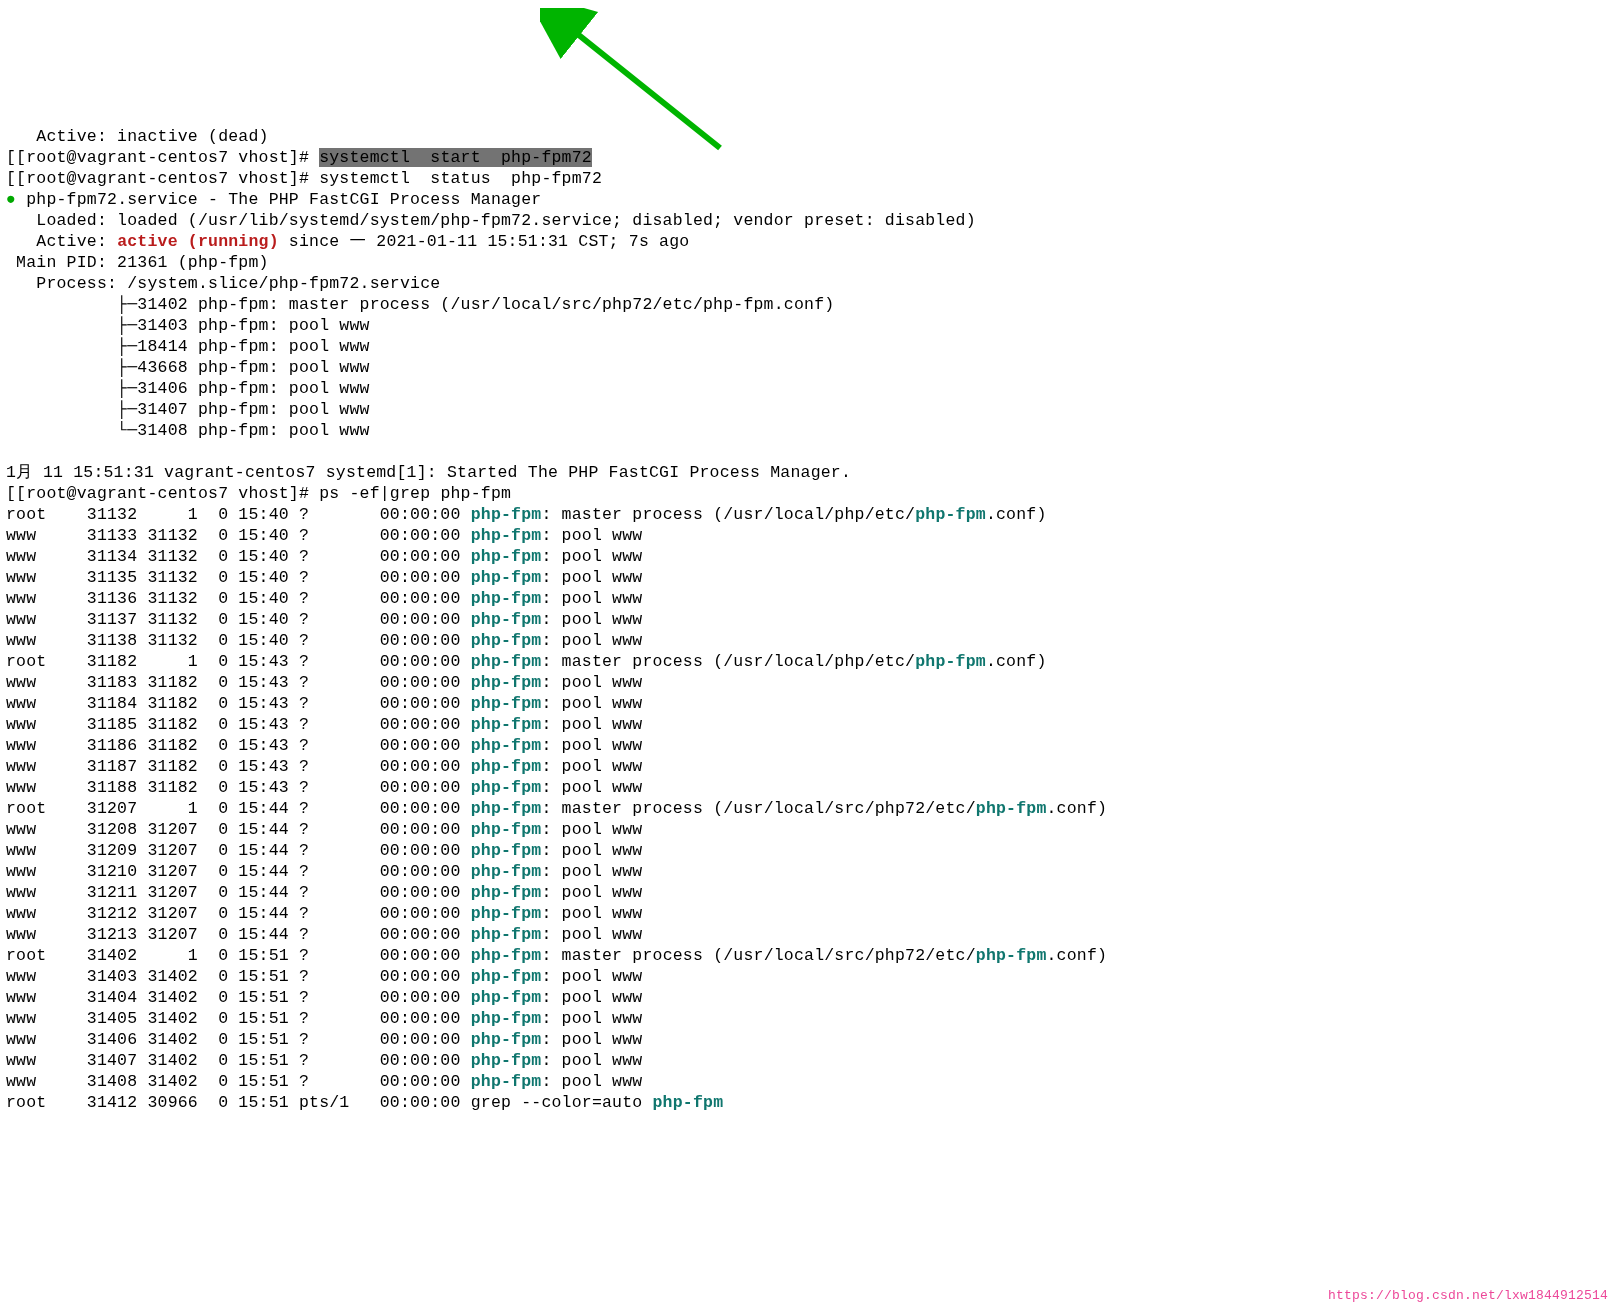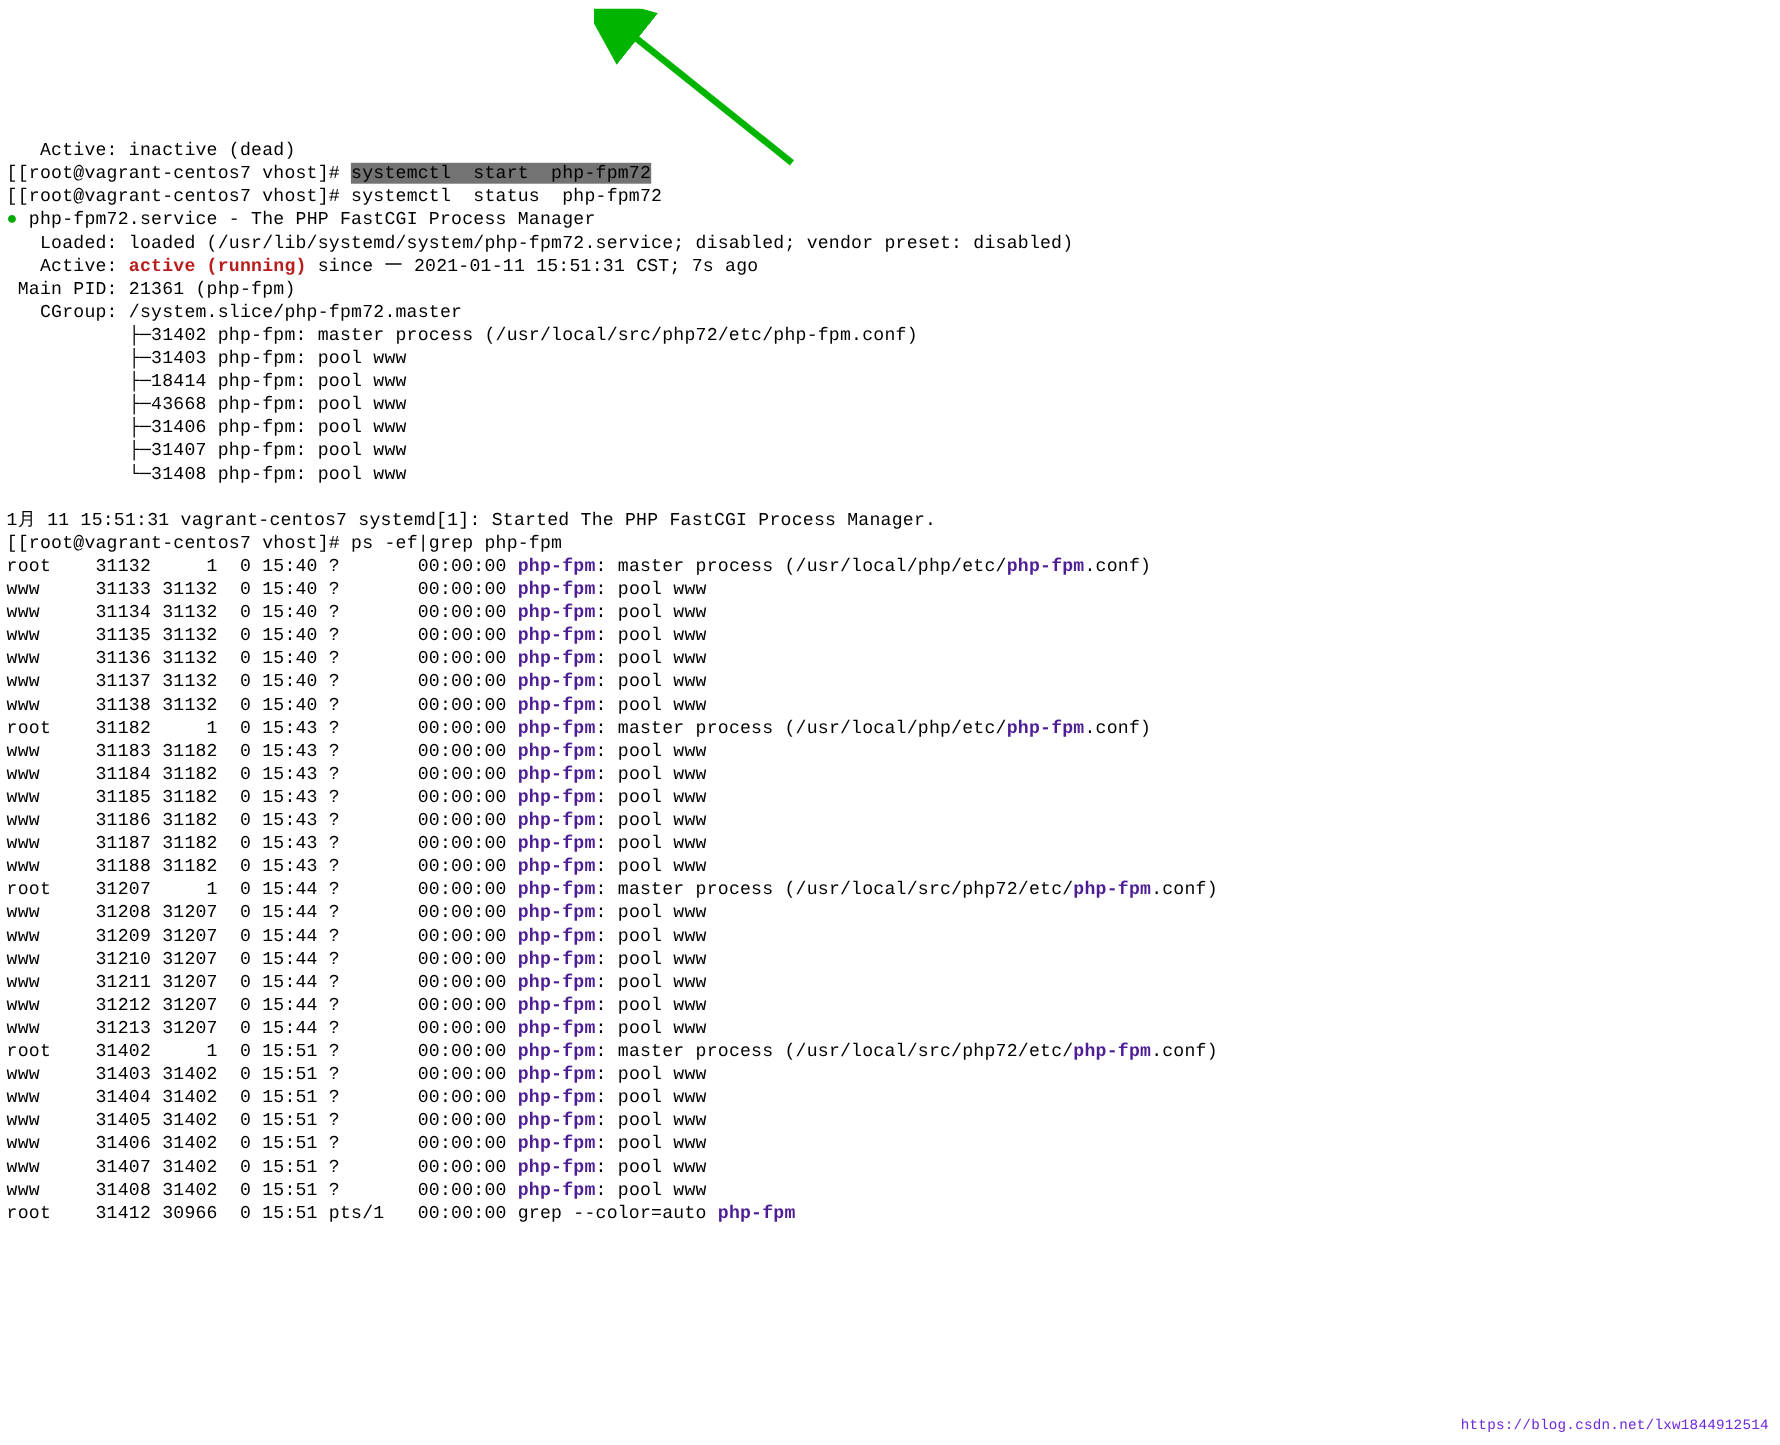--- a/index.html
+++ b/index.html
@@ -1,39 +1,39 @@
 <!DOCTYPE html>
 <html><head>
 <meta charset="utf-8">
 <style>
   html,body{margin:0;padding:0;background:#fff;color:#000;
     font-family:Menlo,Consolas,"Courier New",monospace;font-size:16.5px;
     line-height:21px;white-space:pre;letter-spacing:.2px}
   .term{padding:0 6px 6px 6px}
   .hl{background:#737373}
   .green{color:#b91c1c;font-weight:bold}
-  .red{color:#4c1d95;font-weight:bold}
+  .red{color:#0f766e;font-weight:bold}
   .dot{color:#00a800}
-  .wm{position:absolute;right:10px;bottom:8px;color:#6d28d9;font-size:13px}
+  .wm{position:absolute;right:10px;bottom:8px;color:#ec4899;font-size:13px}
   .arrow{position:absolute;pointer-events:none}
 </style>
 </head>
 <body>
 
 
 
 <div class="term">
 <span>   Active: inactive (dead)</span>
 <span>[[root@vagrant-centos7 vhost]# </span><span class="hl">systemctl  start  php-fpm72</span>
 <span>[[root@vagrant-centos7 vhost]# </span><span>systemctl  status  php-fpm72</span>
 <span class="dot">●</span><span> php-fpm72.service - The PHP FastCGI Process Manager</span>
 <span>   Loaded: loaded (/usr/lib/systemd/system/php-fpm72.service; disabled; vendor preset: disabled)</span>
 <span>   Active: </span><span class="green">active (running)</span><span> since 一 2021-01-11 15:51:31 CST; 7s ago</span>
 <span> Main PID: 21361 (php-fpm)</span>
-<span>   CGroup: /system.slice/php-fpm72.master</span>
+<span>   Process: /system.slice/php-fpm72.service</span>
 <span>           ├─31402 php-fpm: master process (/usr/local/src/php72/etc/php-fpm.conf)</span>
 <span>           ├─31403 php-fpm: pool www</span>
 <span>           ├─18414 php-fpm: pool www</span>
 <span>           ├─43668 php-fpm: pool www</span>
 <span>           ├─31406 php-fpm: pool www</span>
 <span>           ├─31407 php-fpm: pool www</span>
 <span>           └─31408 php-fpm: pool www</span>
 
 <span>1月 11 15:51:31 vagrant-centos7 systemd[1]: Started The PHP FastCGI Process Manager.</span>
 <span>[[root@vagrant-centos7 vhost]# </span><span>ps -ef|grep php-fpm</span>

